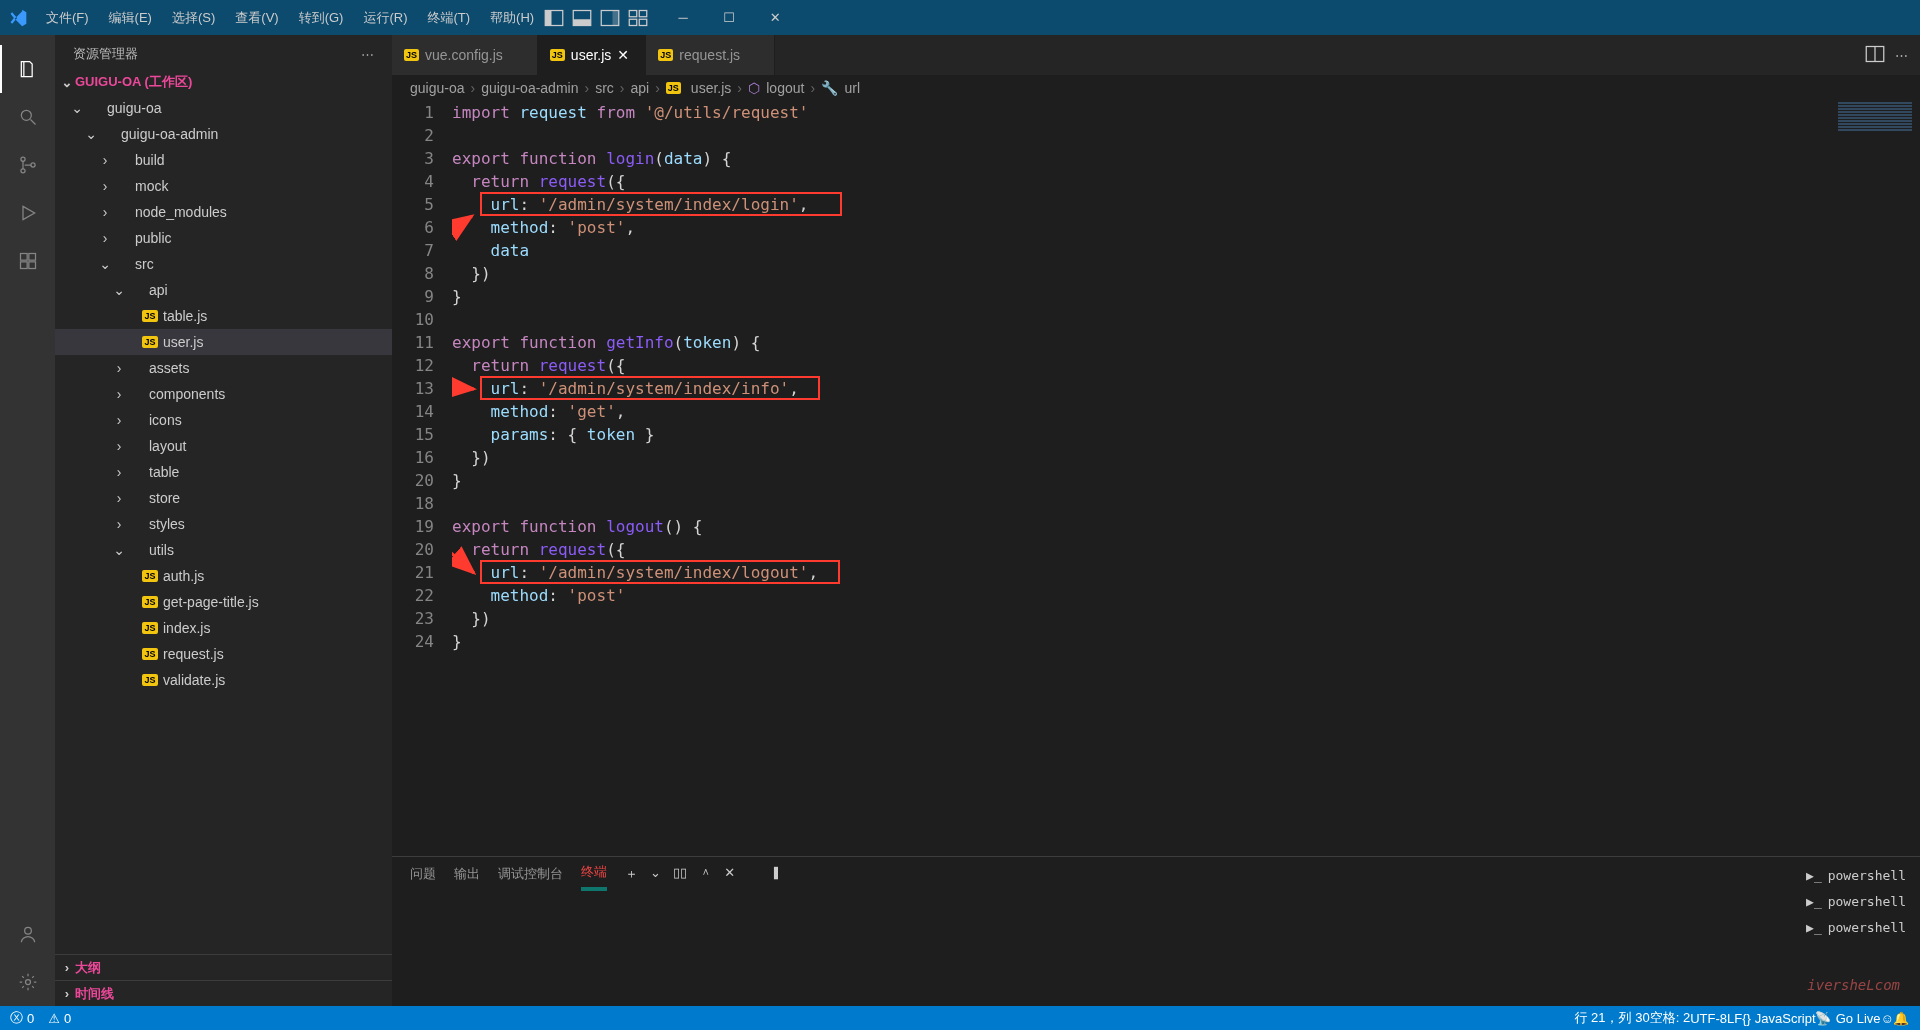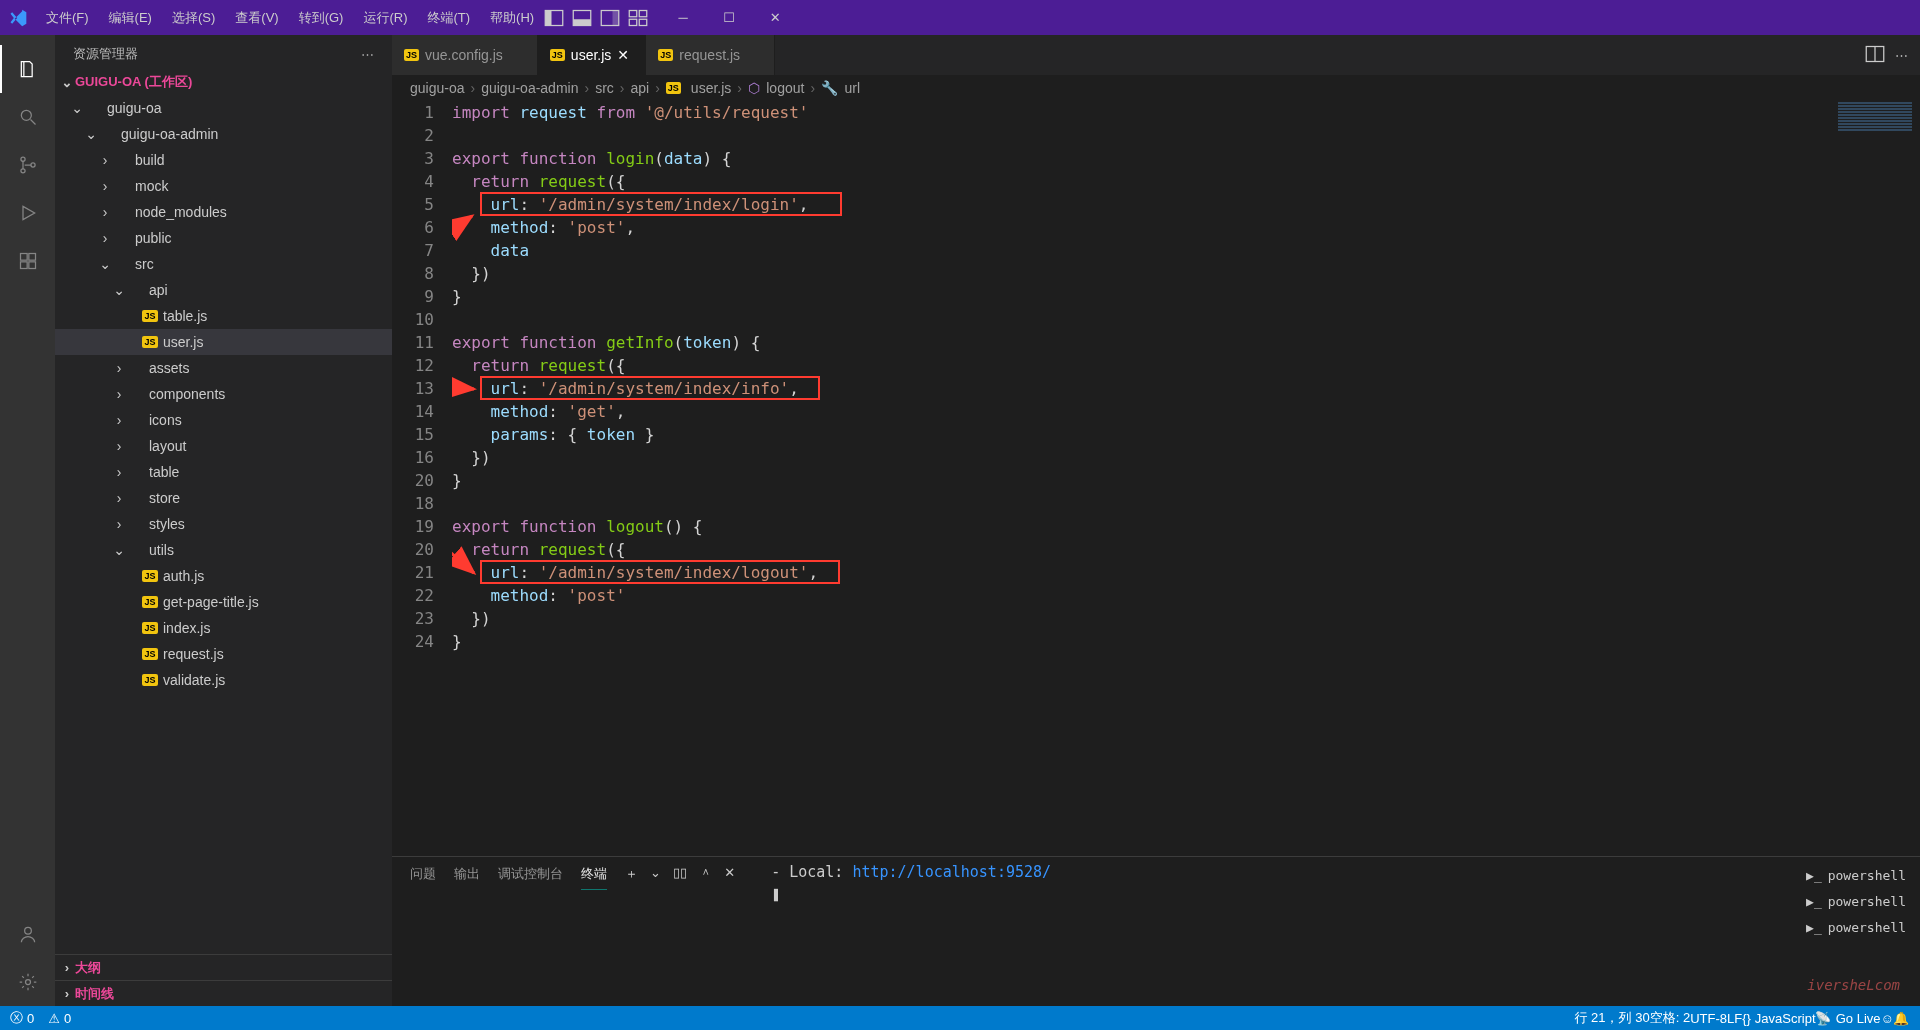--- a/index.html
+++ b/index.html
@@ -1,17 +1,17 @@
 <!DOCTYPE html>
 <html><head>
 <meta charset="utf-8">
 <style>
 * { margin:0; padding:0; box-sizing:border-box; }
 body { font-family:"Segoe UI","Microsoft YaHei",sans-serif; background:#1e1e1e; color:#cccccc; font-size:13px; width:1920px; height:1030px; overflow:hidden; position:relative; }
-.titlebar { height:35px; background:#4c1d95; display:flex; align-items:center; padding:0 8px; }
+.titlebar { height:35px; background:#0c4a6e; display:flex; align-items:center; padding:0 8px; }
 .titlebar .vsc-logo { width:20px; height:20px; margin-right:8px; }
 .titlebar .menu { display:flex; gap:0; }
 .titlebar .menu-item { padding:4px 10px; cursor:pointer; color:#ccc; font-size:13px; }
 .titlebar .title { flex:1; text-align:center; color:#ccc; font-size:13px; }
 .titlebar .layout-icons { display:flex; gap:8px; margin-right:12px; }
 .titlebar .layout-icons span { width:20px; height:20px; display:inline-flex; align-items:center; justify-content:center; cursor:pointer; color:#ccc; }
 .titlebar .win-ctrl { display:flex; }
 .titlebar .win-ctrl span { width:46px; height:35px; display:inline-flex; align-items:center; justify-content:center; cursor:pointer; color:#ccc; }
 
 .main { display:flex; height:calc(100% - 35px - 24px); }
@@ -42,33 +42,33 @@
 .tab .close { width:16px; visibility:hidden; }
 .tab.active .close { visibility:visible; }
 .tabs .tab-actions { margin-left:auto; display:flex; align-items:center; gap:10px; padding:0 12px; color:#ccc; }
 .breadcrumb { height:26px; display:flex; align-items:center; gap:6px; padding:0 18px; color:#a0a0a0; font-size:14px; }
 .breadcrumb .sep { color:#666; }
 .editor { flex:1; display:flex; overflow:hidden; position:relative; }
 .gutter { width:60px; text-align:right; padding:0 18px 0 0; color:#858585; font-family:Consolas,monospace; font-size:16px; line-height:23px; }
 .code { flex:1; font-family:Consolas,monospace; font-size:16px; line-height:23px; white-space:pre; position:relative; }
 .tok-kw { color:#c586c0; }
 .tok-id { color:#9cdcfe; }
-.tok-fn { color:#84cc16; }
+.tok-fn { color:#8b5cf6; }
 .tok-str { color:#ce9178; }
 .tok-p { color:#d4d4d4; }
 .hl-box { position:absolute; border:2px solid #ff3b30; pointer-events:none; }
 svg.arrows { position:absolute; top:0; left:0; pointer-events:none; }
 .watermark { position:absolute; right:20px; bottom:10px; color:rgba(255,100,100,0.55); font-size:14px; font-style:italic; pointer-events:none; }
 .minimap { position:absolute; top:0; right:0; width:90px; height:100%; background:#1e1e1e; opacity:0.7; }
 .minimap .mm-line { height:2px; margin:1px 8px; background:#3a5a7a; }
 
 .panel { height:150px; border-top:1px solid #3c3c3c; display:flex; flex-direction:row; background:#1e1e1e; }
 .panel-tabs { height:34px; display:flex; align-items:center; gap:18px; padding:0 18px; font-size:13px; color:#969696; }
 .panel-tabs .pt { cursor:pointer; padding:6px 0; }
-.panel-tabs .pt.active { color:#e5e5e5; border-bottom:1px solid #0f766e; }
+.panel-tabs .pt.active { color:#ef4444; border-bottom:4px solid #0f766e; }
 .panel-tabs .pt-actions { margin-left:auto; display:flex; gap:12px; color:#ccc; }
 .terminal { flex:1; padding:4px 18px; font-family:Consolas,monospace; font-size:15px; line-height:22px; color:#ccc; overflow:hidden; position:relative; }
 .terminal .url { color:#3794ff; }
 .term-list { position:absolute; right:10px; top:6px; font-size:13px; color:#ccc; }
 .term-list div { display:flex; align-items:center; gap:6px; padding:2px 4px; cursor:pointer; }
 
 .statusbar { height:24px; background:#007acc; display:flex; align-items:center; color:#fff; font-size:13px; padding:0 10px; gap:14px; }
 .statusbar .sb-item { display:flex; align-items:center; gap:4px; cursor:pointer; }
 .statusbar .sb-right { margin-left:auto; display:flex; }
 .icon-svg { width:20px; height:20px; }
@@ -434,21 +434,20 @@
           <span class="pt active">终端</span>
           <div class="pt-actions">
             <span>＋</span>
             <span>⌄</span>
             <span>▯▯</span>
             <span>＾</span>
             <span>✕</span>
           </div>
         </div>
       <div class="terminal">
-        <div><span>- Local:   </span><span class="url">http://localhost:9528/</span></div>
         <div>❚</div>
         <div class="term-list" id="termlist">
             <div>
               <span>▶_</span>
               <span>powershell</span>
             </div>
             <div>
               <span>▶_</span>
               <span>powershell</span>
             </div>

